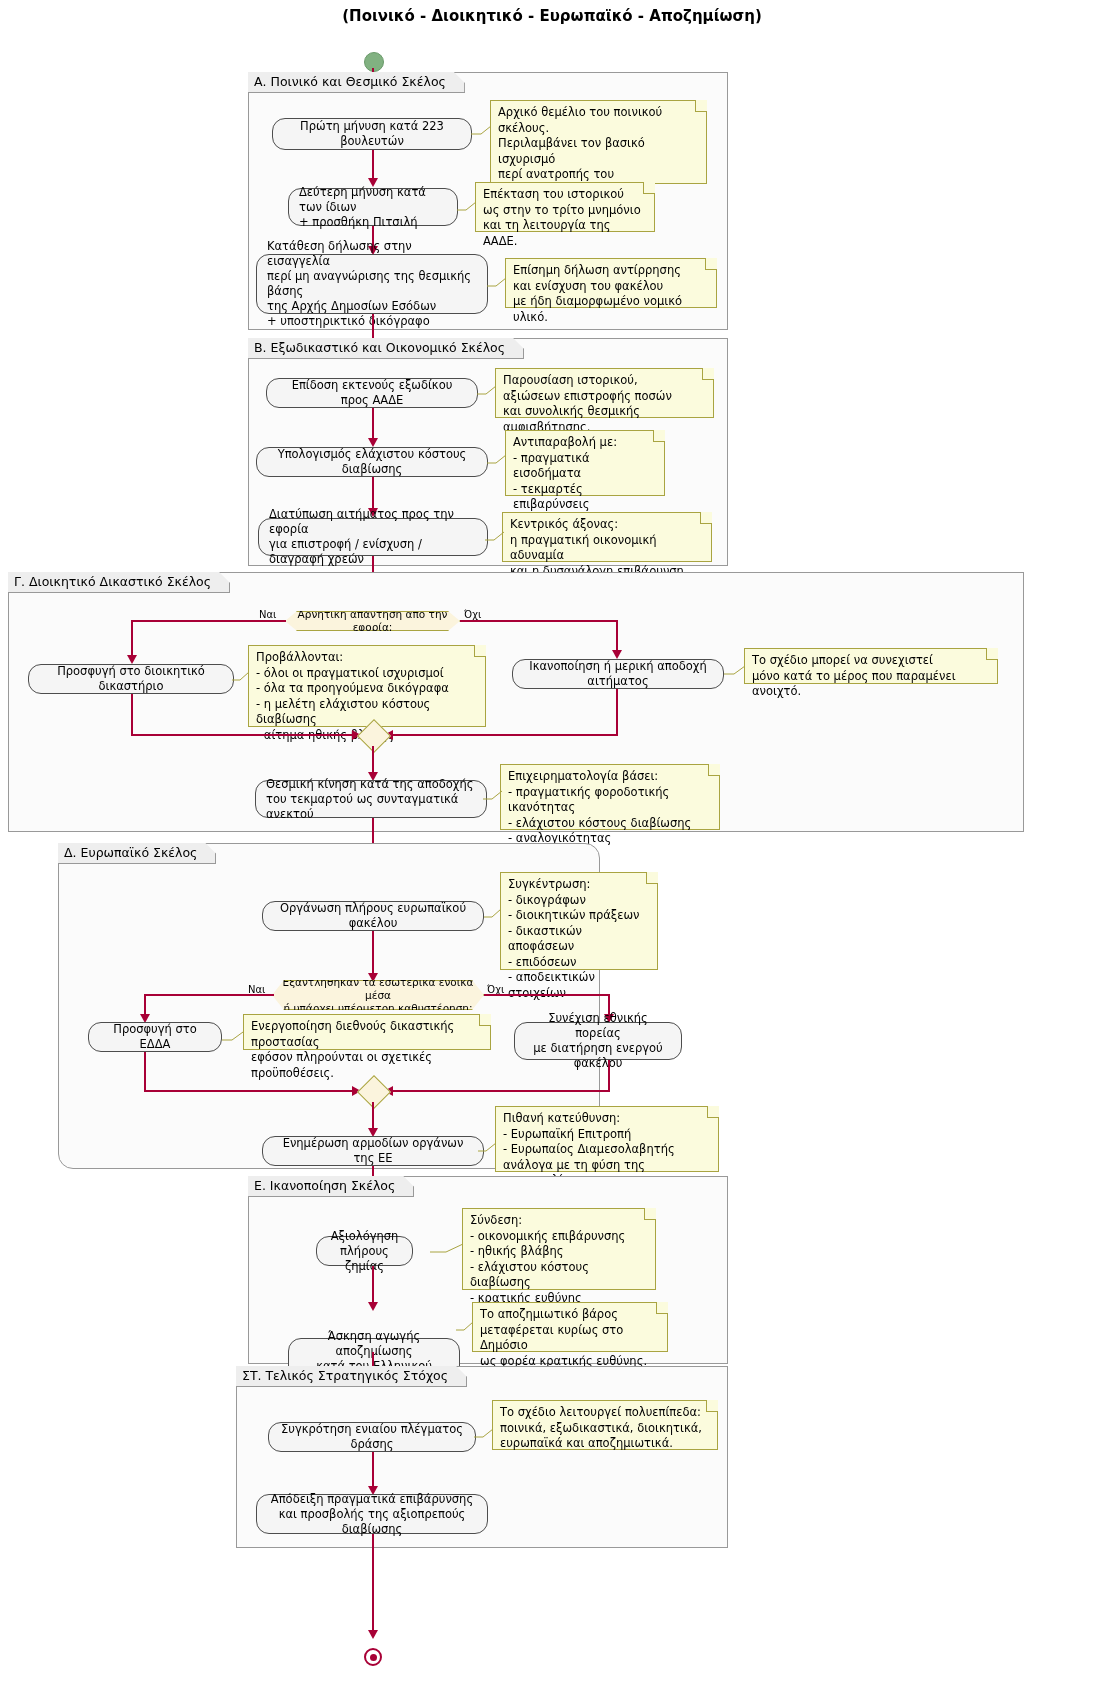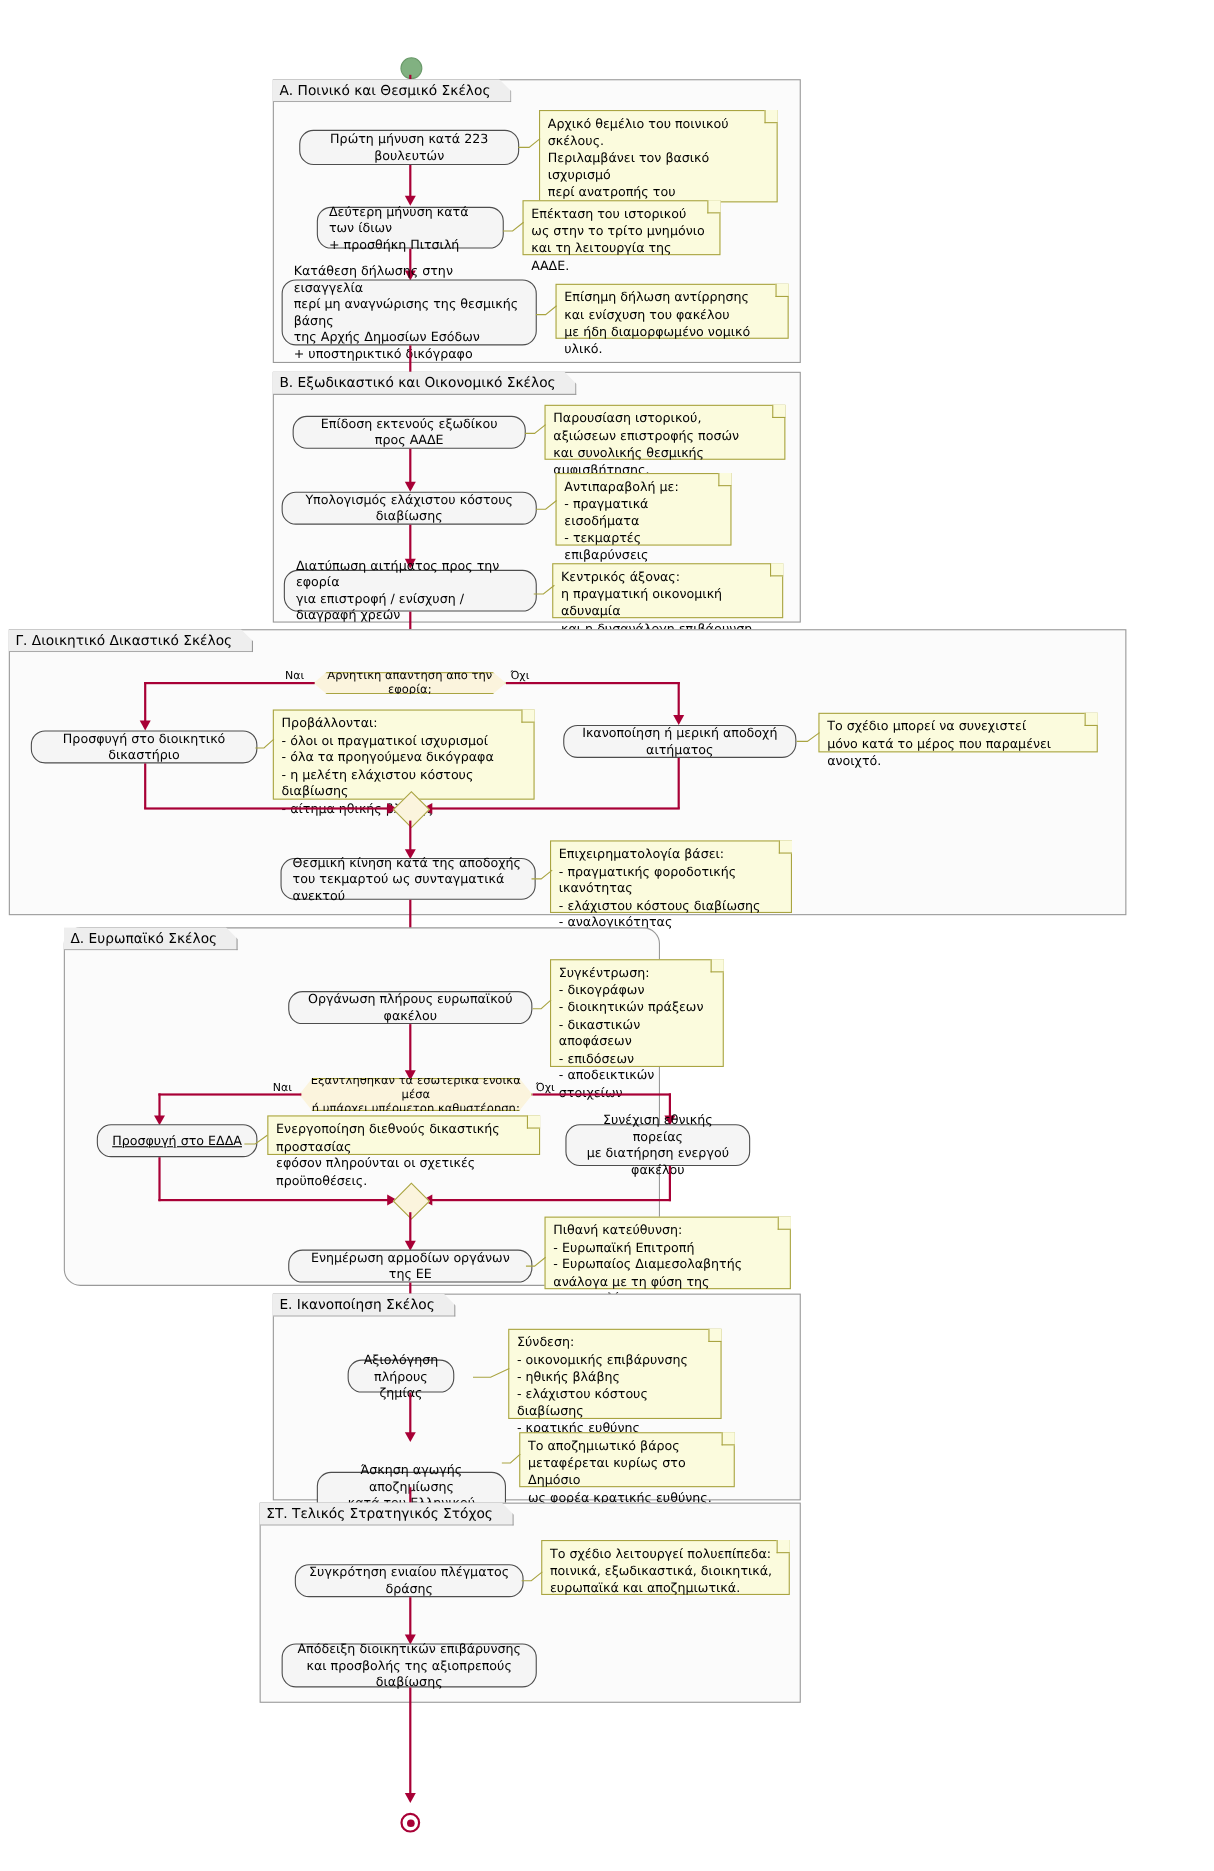--- a/index.html
+++ b/index.html
@@ -180,20 +180,21 @@
     left: 3.5px; top: 3.5px;
     width: 7px; height: 7px;
     border-radius: 50%;
     background: #a80036;
   }
 </style>
 </head>
 <body>
 
 <div id="diagram-title">
+  <div>(Ποινικό - Διοικητικό - Ευρωπαϊκό - Αποζημίωση)</div>
 </div>
 
 <div id="start-node" style="left:364px; top:52px;"></div>
 <div class="vline" style="left:372px; top:68px; height:45px;"></div>
 <div class="arrow-down" style="left:368px; top:110px;"></div>
 
 <div class="partition" style="left:248px; top:72px; width:480px; height:258px;">
   <div class="partition-title">Α. Ποινικό και Θεσμικό Σκέλος</div>
 </div>
 
@@ -372,21 +373,21 @@
 
 <div class="decision" style="left:272px; top:980px; width:212px; height:30px;">Εξαντλήθηκαν τα εσωτερικά ένδικα μέσα
 ή υπάρχει υπέρμετρη καθυστέρηση;</div>
 <div class="branch-label" style="left:248px; top:984px;">Ναι</div>
 <div class="branch-label" style="left:487px; top:984px;">Όχι</div>
 
 <div class="hline" style="left:144px; top:994px; width:130px;"></div>
 <div class="vline" style="left:144px; top:994px; height:25px;"></div>
 <div class="arrow-down" style="left:140px; top:1014px;"></div>
 
-<div class="node" style="left:88px; top:1022px; width:146px; height:30px;text-decoration:underline;">Προσφυγή στο ΕΔΔΑ</div>
+<div class="node" style="left:88px; top:1022px; width:134px; height:30px;">Προσφυγή στο ΕΔΔΑ</div>
 <div class="note" style="left:243px; top:1014px; width:248px; height:36px;">Ενεργοποίηση διεθνούς δικαστικής προστασίας
 εφόσον πληρούνται οι σχετικές προϋποθέσεις.</div>
 <div class="leader" style="left:222px; top:1029px;">
   <svg width="22" height="18">
       <polyline points="0,11 10,11 21,3" fill="none" stroke="#a9a441" stroke-width="1"></polyline>
     </svg>
 </div>
 
 <div class="vline" style="left:144px; top:1052px; height:40px;"></div>
 <div class="hline" style="left:144px; top:1090px; width:216px;"></div>
@@ -464,18 +465,18 @@
 ευρωπαϊκά και αποζημιωτικά.</div>
 <div class="leader" style="left:474px; top:1427px;">
   <svg width="20" height="18">
       <polyline points="0,10 9,10 19,2" fill="none" stroke="#a9a441" stroke-width="1"></polyline>
     </svg>
 </div>
 
 <div class="vline" style="left:372px; top:1452px; height:38px;"></div>
 <div class="arrow-down" style="left:368px; top:1486px;"></div>
 
-<div class="node" style="left:256px; top:1494px; width:232px; height:40px;">Απόδειξη διοικητικών επιβάρυνσης
+<div class="node" style="left:256px; top:1494px; width:232px; height:40px;">Απόδειξη πραγματικά επιβάρυνσης
 και προσβολής της αξιοπρεπούς διαβίωσης</div>
 
 <div class="vline" style="left:372px; top:1534px; height:102px;"></div>
 <div class="arrow-down" style="left:368px; top:1630px;"></div>
 <div id="end-node" style="left:364px; top:1648px;"></div>
 
 </body></html>

